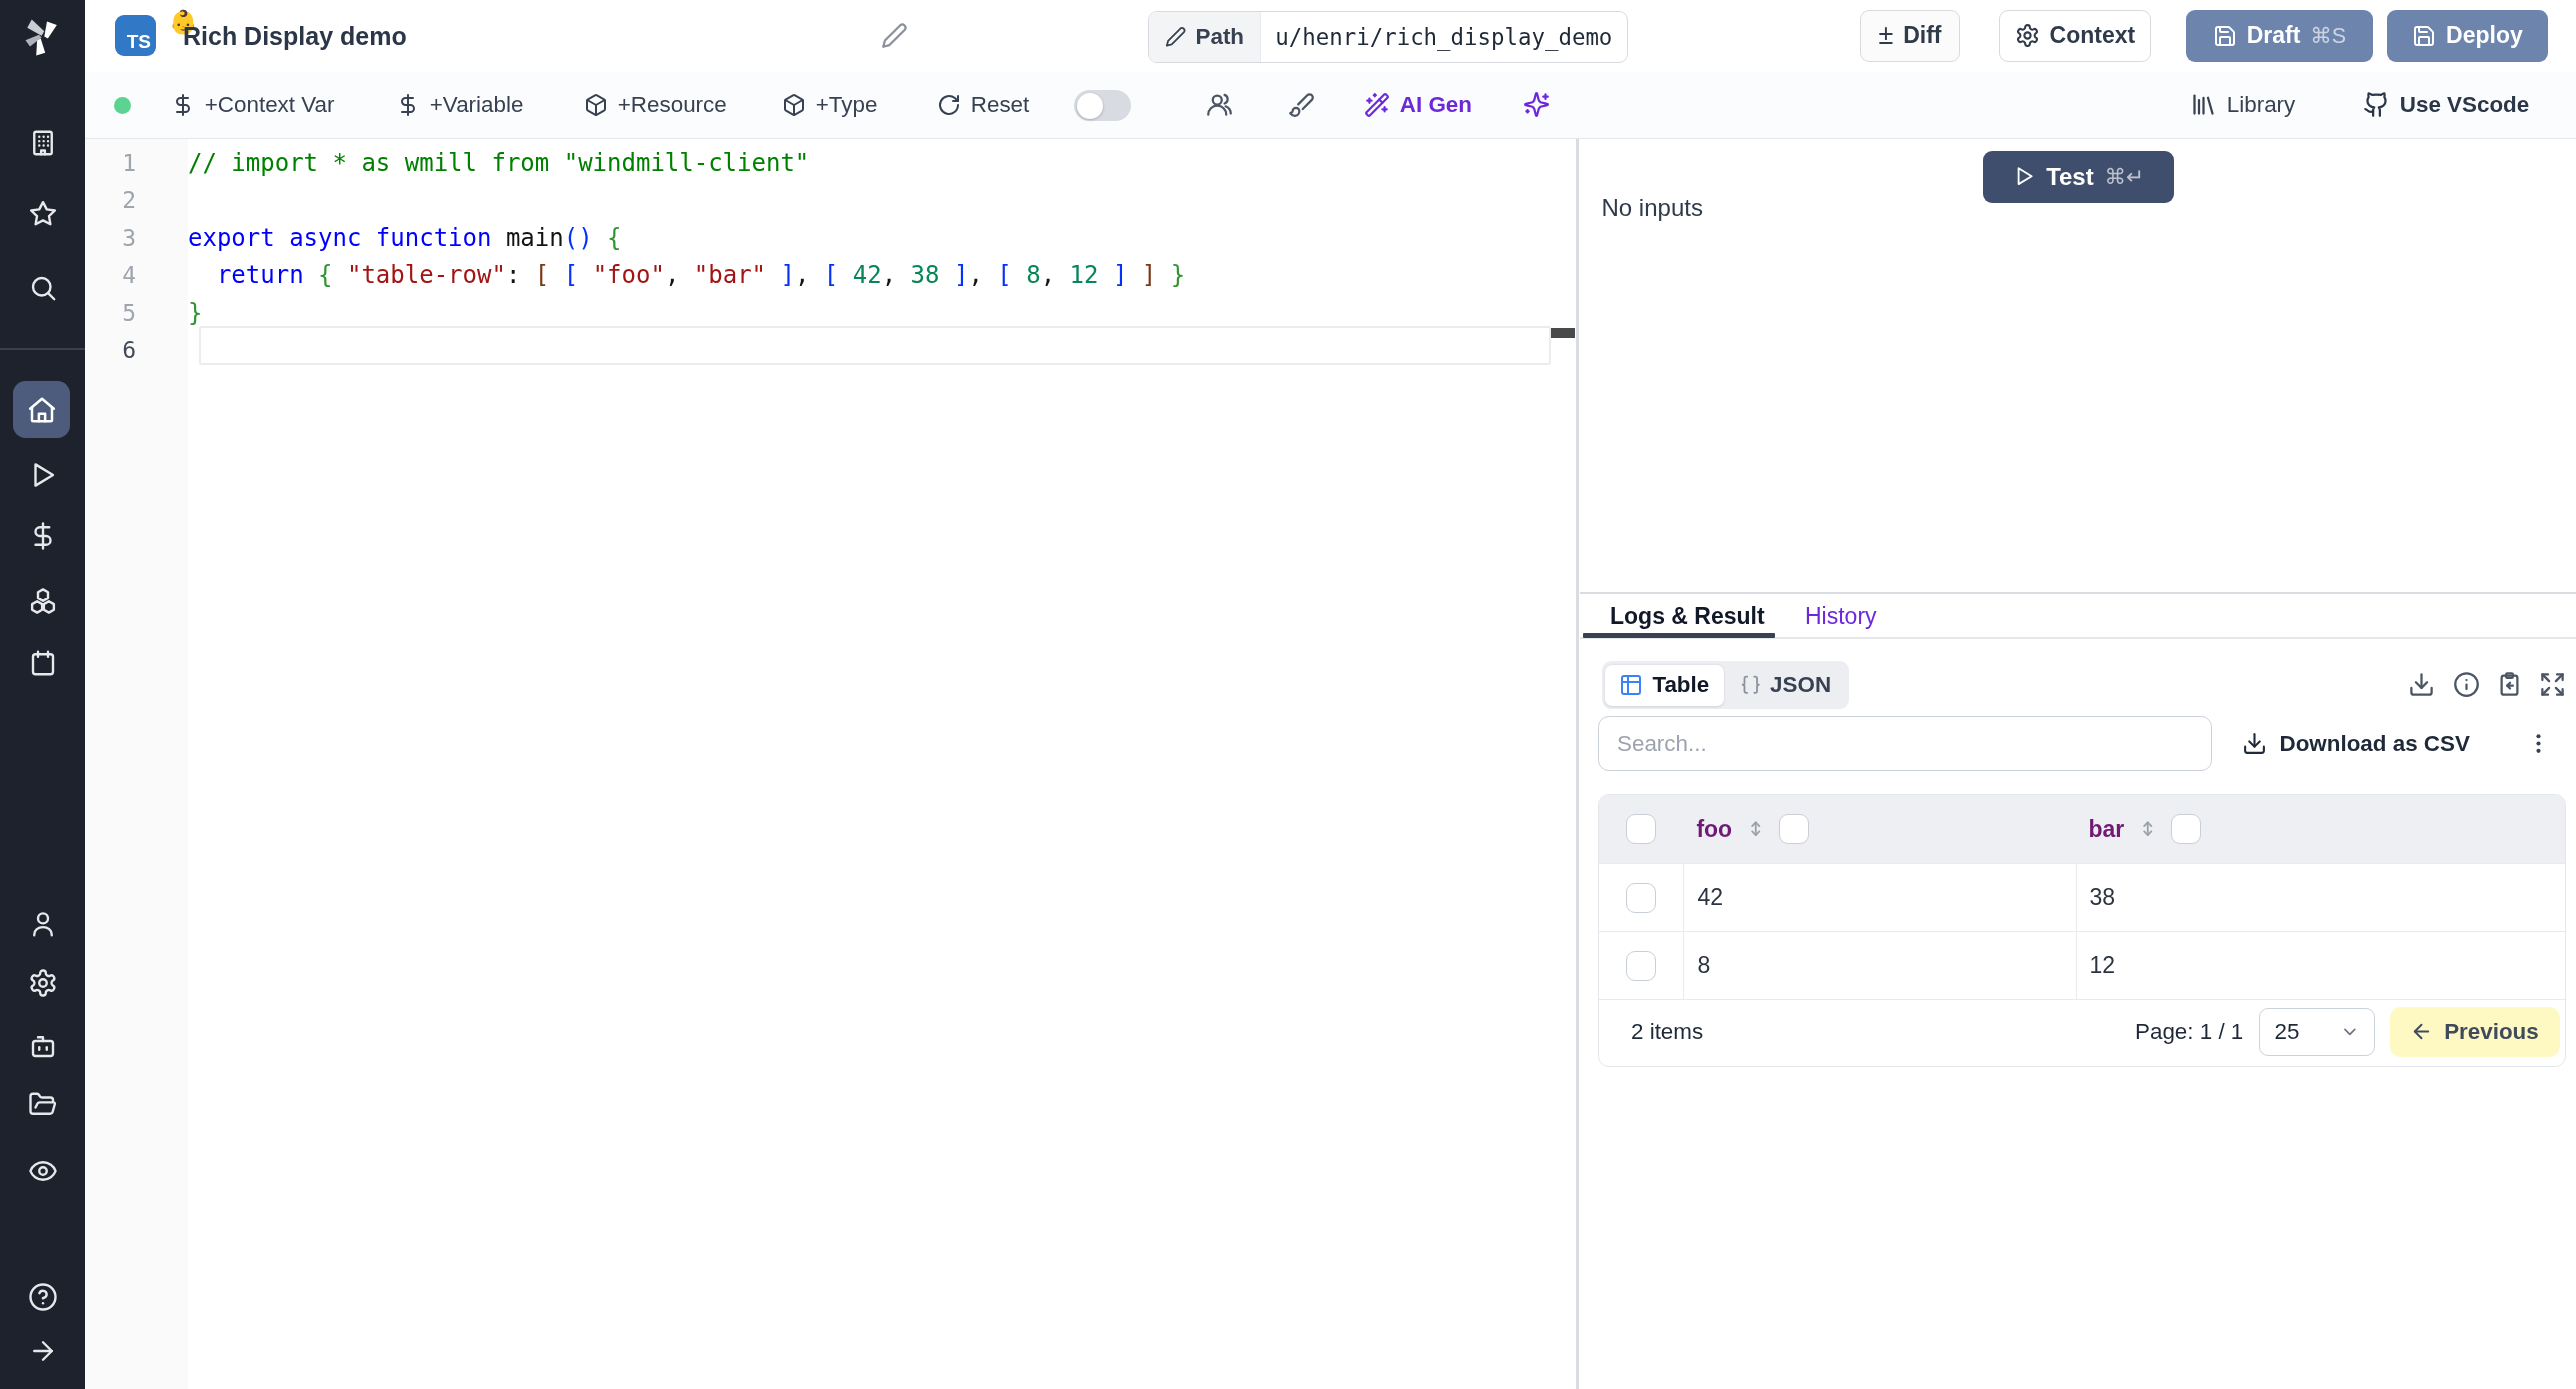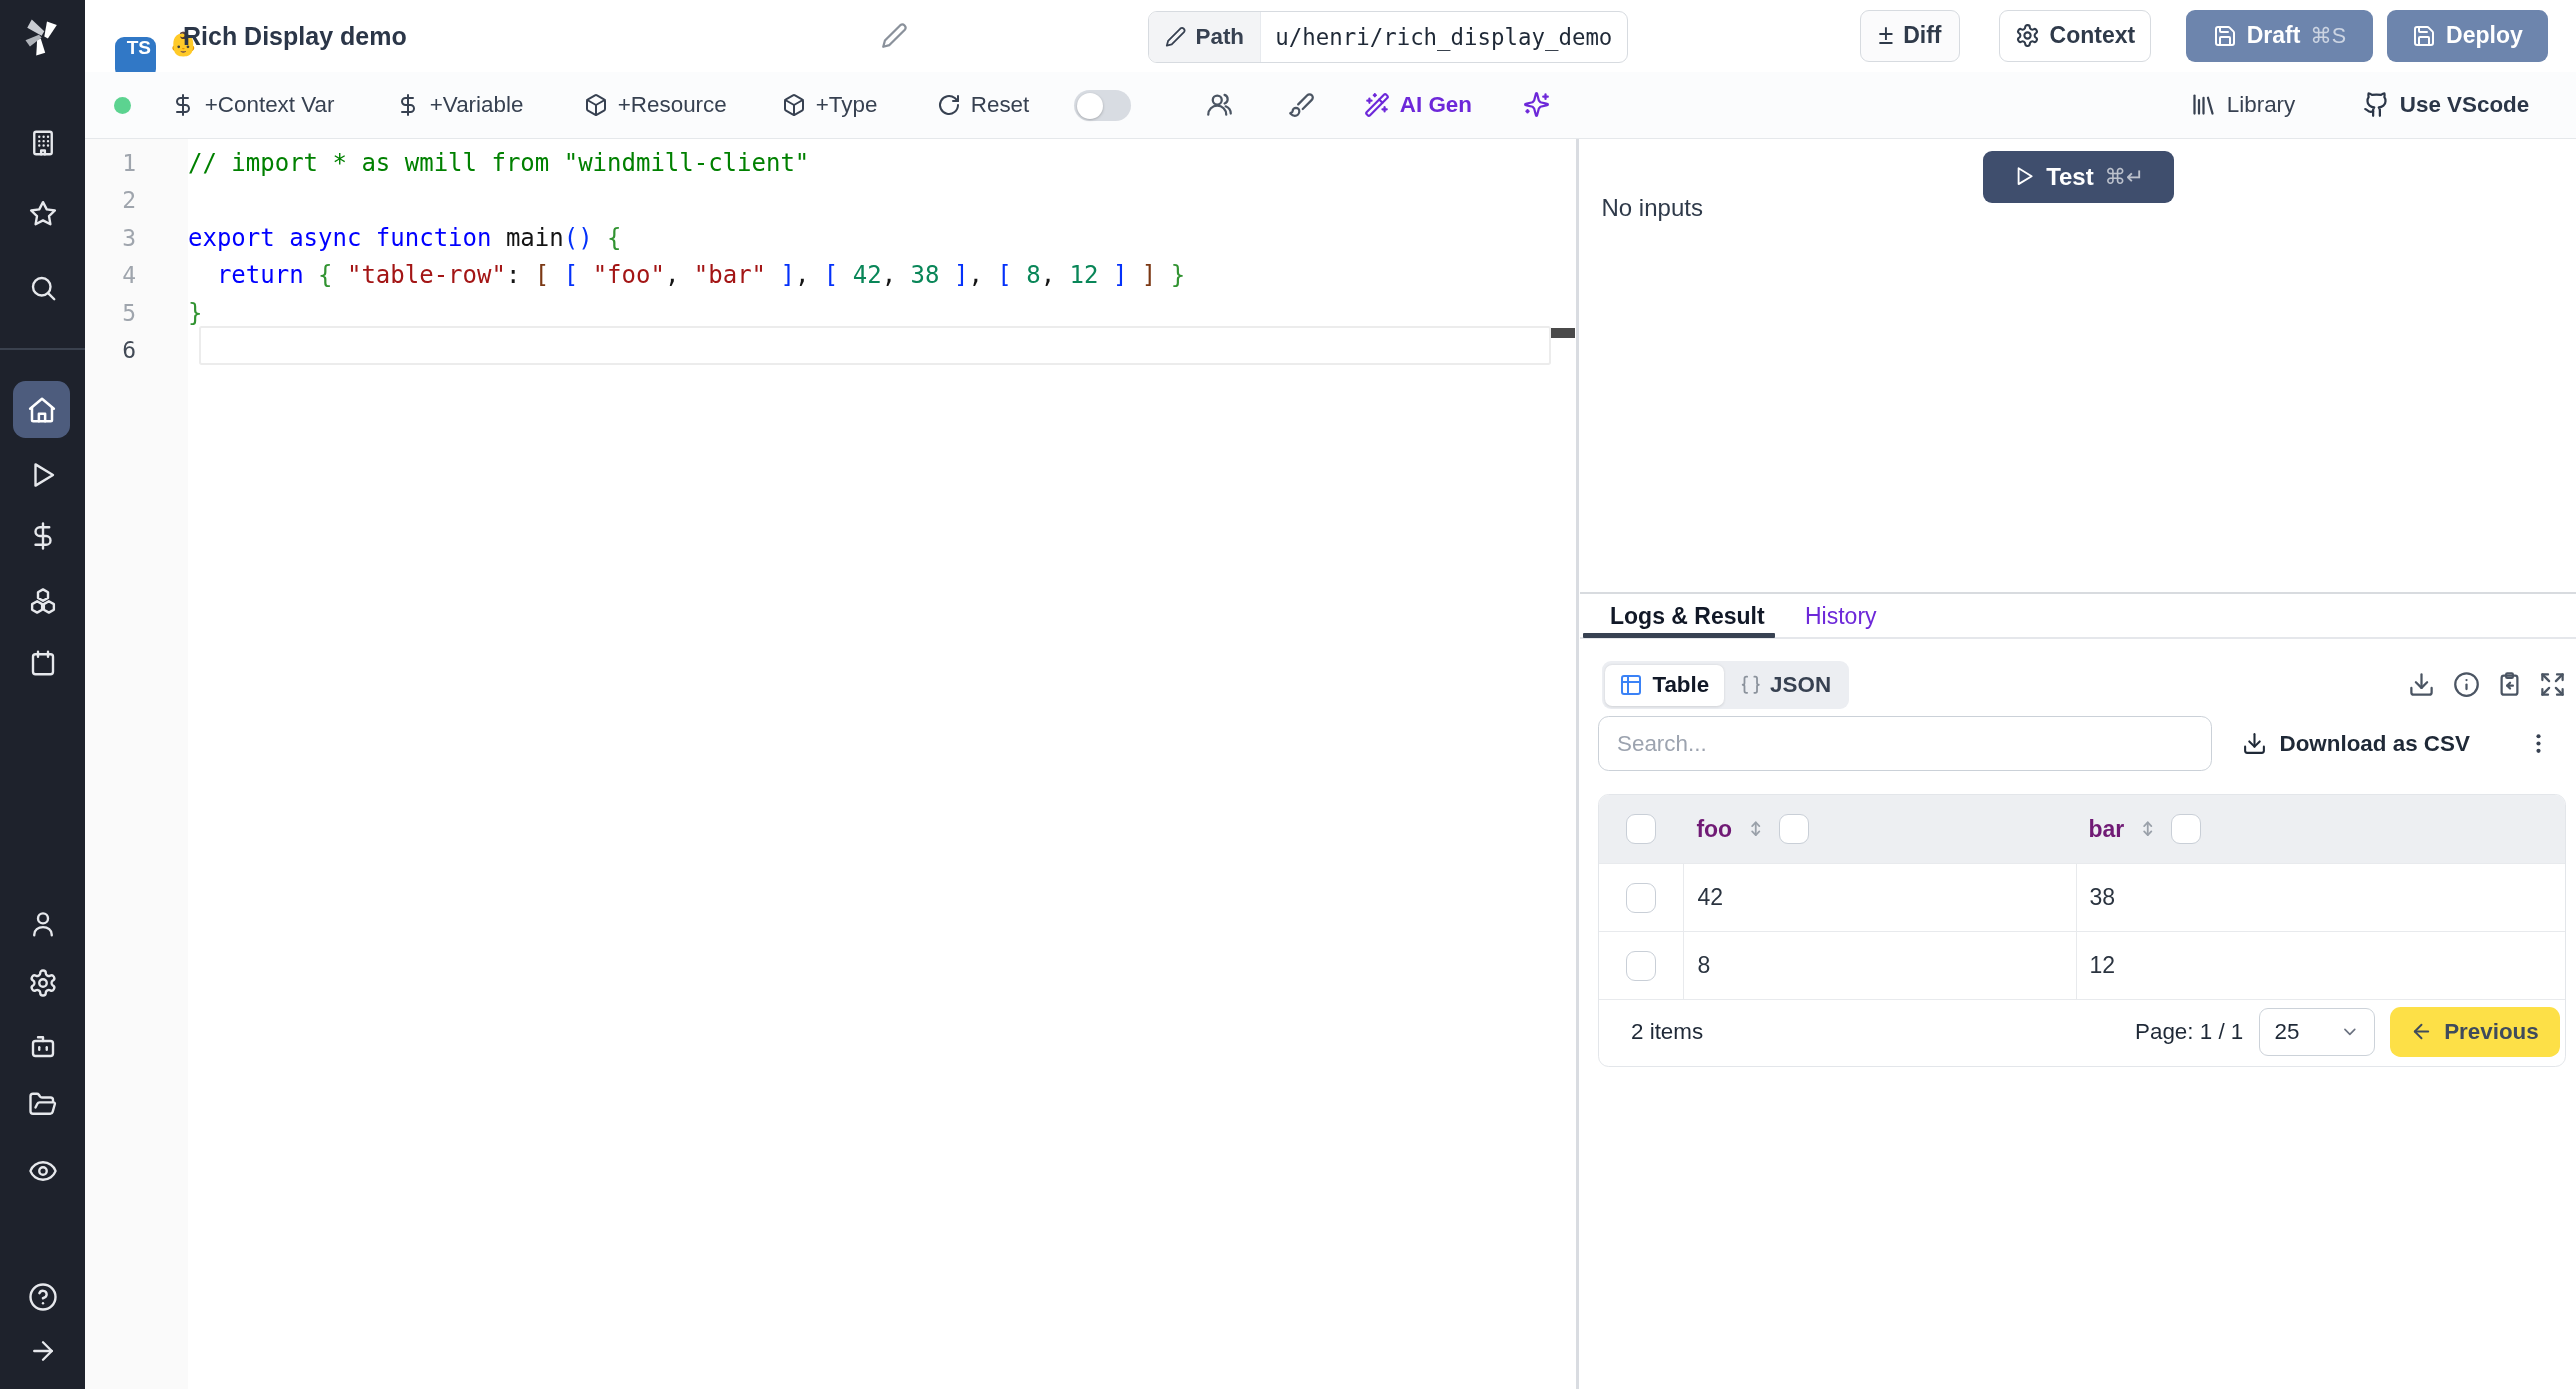--- a/index.html
+++ b/index.html
@@ -11,21 +11,21 @@
   .sidebar{position:absolute;left:0;top:0;width:85px;height:1390px;background:#1e222c;z-index:5;}
   .sb-item{position:absolute;left:0;width:85px;display:flex;justify-content:center;color:#e6e8ec;cursor:pointer;}
   .sb-item svg.i{width:30px;height:30px;stroke-width:1.9;}
   .sb-divider{position:absolute;left:0;top:348px;width:85px;height:1.8px;background:#3a414e;}
   .sb-active{position:absolute;left:13.4px;top:381px;width:57px;height:57px;background:#4d5c7d;border-radius:12.5px;
              display:flex;align-items:center;justify-content:center;color:#fff;}
 
   
   .topbar{position:absolute;left:85px;top:0;width:2491px;height:72px;background:#fff;border-bottom:0.9px solid #eef0f3;}
   .ts-badge{position:absolute;left:29.5px;top:15px;width:41px;height:41px;background:#3178c6;border-radius:9px;
-            display:flex;justify-content:flex-end;margin-top:22px;}
+            display:flex;align-items:flex-end;justify-content:flex-end;}
   .ts-badge span{color:#fff;font-weight:bold;font-size:19px;padding:0 4.5px 2.7px 0;}
   .emoji-badge{position:absolute;left:55px;top:-3.6px;font-size:23px;line-height:23px;}
   .page-title{position:absolute;left:98px;top:0;height:72px;display:flex;align-items:center;
               font-size:25px;font-weight:bold;color:#2b3648;}
   .edit-pencil{position:absolute;left:796px;top:21.5px;color:#8a919b;cursor:pointer;}
   .path-group{position:absolute;left:1063px;top:10.7px;height:50px;border:1.8px solid #d7dbe0;border-radius:9px;
               display:flex;align-items:stretch;overflow:hidden;background:#fff;cursor:pointer;}
   .path-left{background:#f3f4f6;display:flex;align-items:center;gap:9px;padding:0 16px;color:#374151;
              font-weight:bold;font-size:22.4px;border-right:1.8px solid #e7eaee;}
   .path-right{display:flex;align-items:center;padding:0 14.3px;font-family:"DejaVu Sans Mono",monospace;
@@ -104,21 +104,21 @@
   .col-bar{flex:1;display:flex;align-items:center;gap:12.5px;padding-left:12.5px;box-sizing:border-box;align-self:stretch;}
   .rt-row .col-foo,.rt-row .col-bar{border-left:1.8px solid #e8eaed;}
   .checkbox{width:30px;height:30px;border:1.8px solid #c9cfd7;border-radius:9px;background:#fff;box-sizing:border-box;cursor:pointer;}
   .sort-ic{color:#9aa1aa;cursor:pointer;}
   .rt-footer{height:64px;border-top:1.8px solid #e8eaed;display:flex;align-items:center;box-sizing:border-box;font-size:22.4px;color:#1f2937;}
   .items-count{padding-left:32px;}
   .foot-spacer{flex:1;}
   .page-text{margin-right:16px;}
   .page-select{width:116px;height:48px;border:1.8px solid #ccd2d9;border-radius:9px;display:flex;align-items:center;
                justify-content:space-between;padding:0 14.3px;box-sizing:border-box;background:#fff;cursor:pointer;margin-right:14.3px;color:#1f2937;}
-  .prev-btn{width:170px;height:50px;background:#fde047;border-radius:10.7px;display:flex;align-items:center;justify-content:center;
+  .prev-btn{width:170px;height:50px;background:#fef9c3;border-radius:10.7px;display:flex;align-items:center;justify-content:center;
             gap:10.7px;font-weight:600;color:#3f4b5c;cursor:pointer;margin-right:5.4px;}
 </style>
 </head>
 <body>
 
 <nav class="sidebar">
   <div class="sb-item" style="top:16px;">
     <svg width="43" height="43" viewBox="0 0 48 48">
       <path fill="#ffffff" d="M26 23 L29 6 L40 10 L30 25 Z"></path>
       <path fill="#c9ccd2" d="M23 22 L7 13 L12 4 L26 17 Z"></path>

